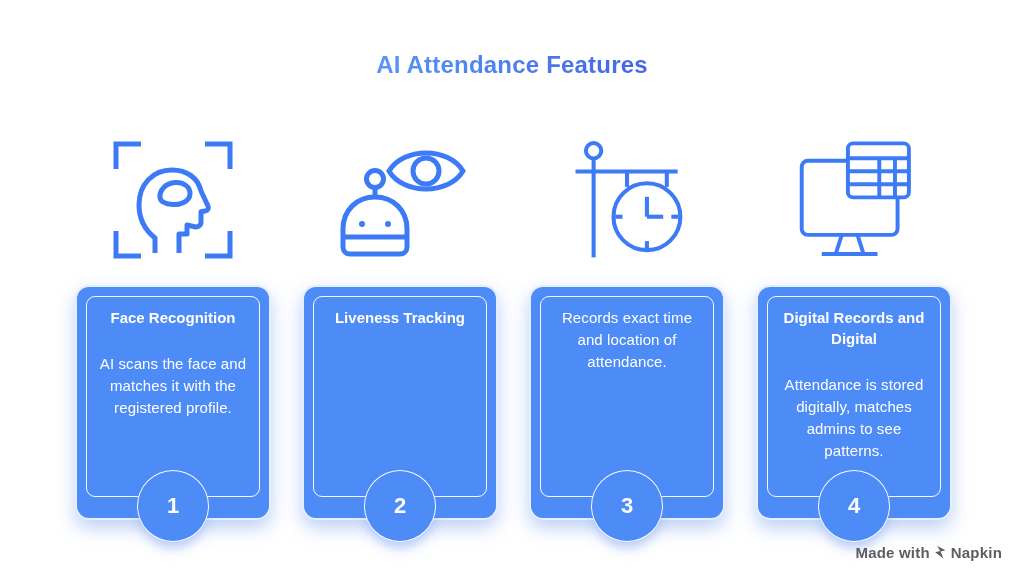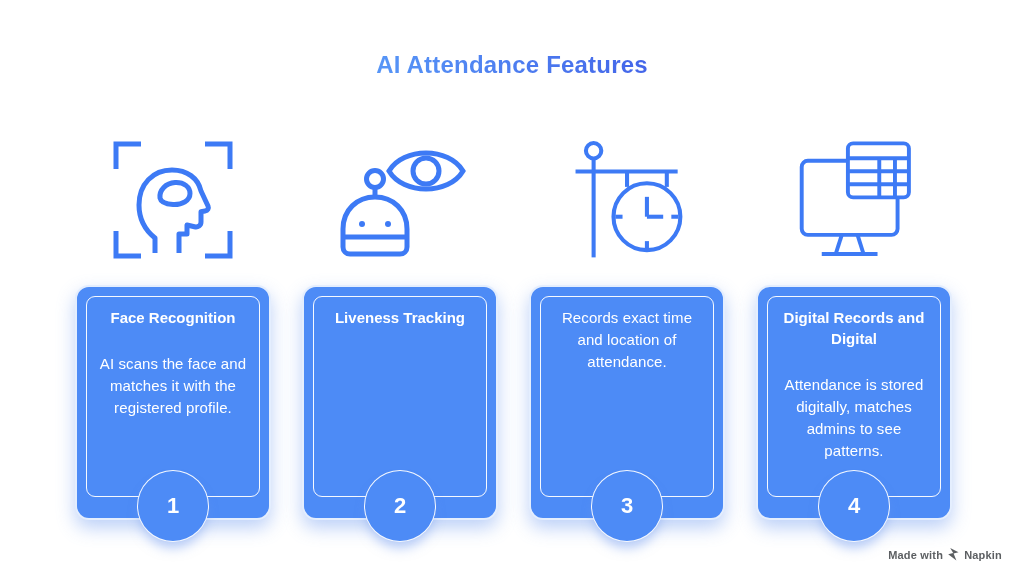--- a/index.html
+++ b/index.html
@@ -65,21 +65,21 @@
     background:var(--card-blue);
     border:1.5px solid rgba(255,255,255,0.95);
     box-shadow:0 9px 12px -3px rgba(109,152,240,0.5);
     display:flex;align-items:center;justify-content:center;
     font-size:22px;font-weight:700;color:#fff;
   }
   .watermark{
     position:absolute;right:22px;bottom:20px;
     display:flex;align-items:center;gap:5px;
     color:var(--watermark-gray);
-    font-size:11px;font-weight:700;letter-spacing:0.2px;
+    font-size:15px;font-weight:700;letter-spacing:0.2px;
   }
   .watermark svg{fill:var(--watermark-gray);}
 </style>
 </head>
 <body>
 
 <div class="canvas">
 
   <div class="title-wrap">
     <span class="title">AI Attendance Features</span>

